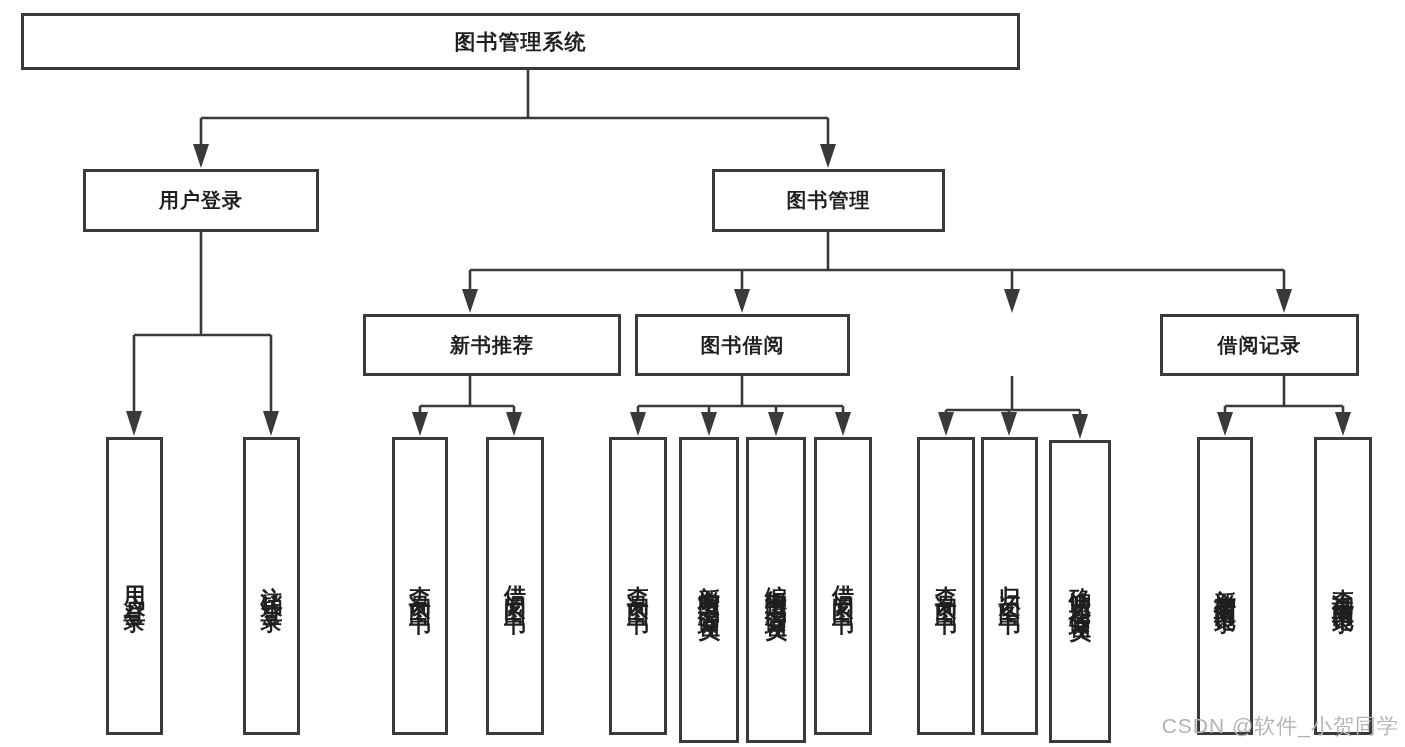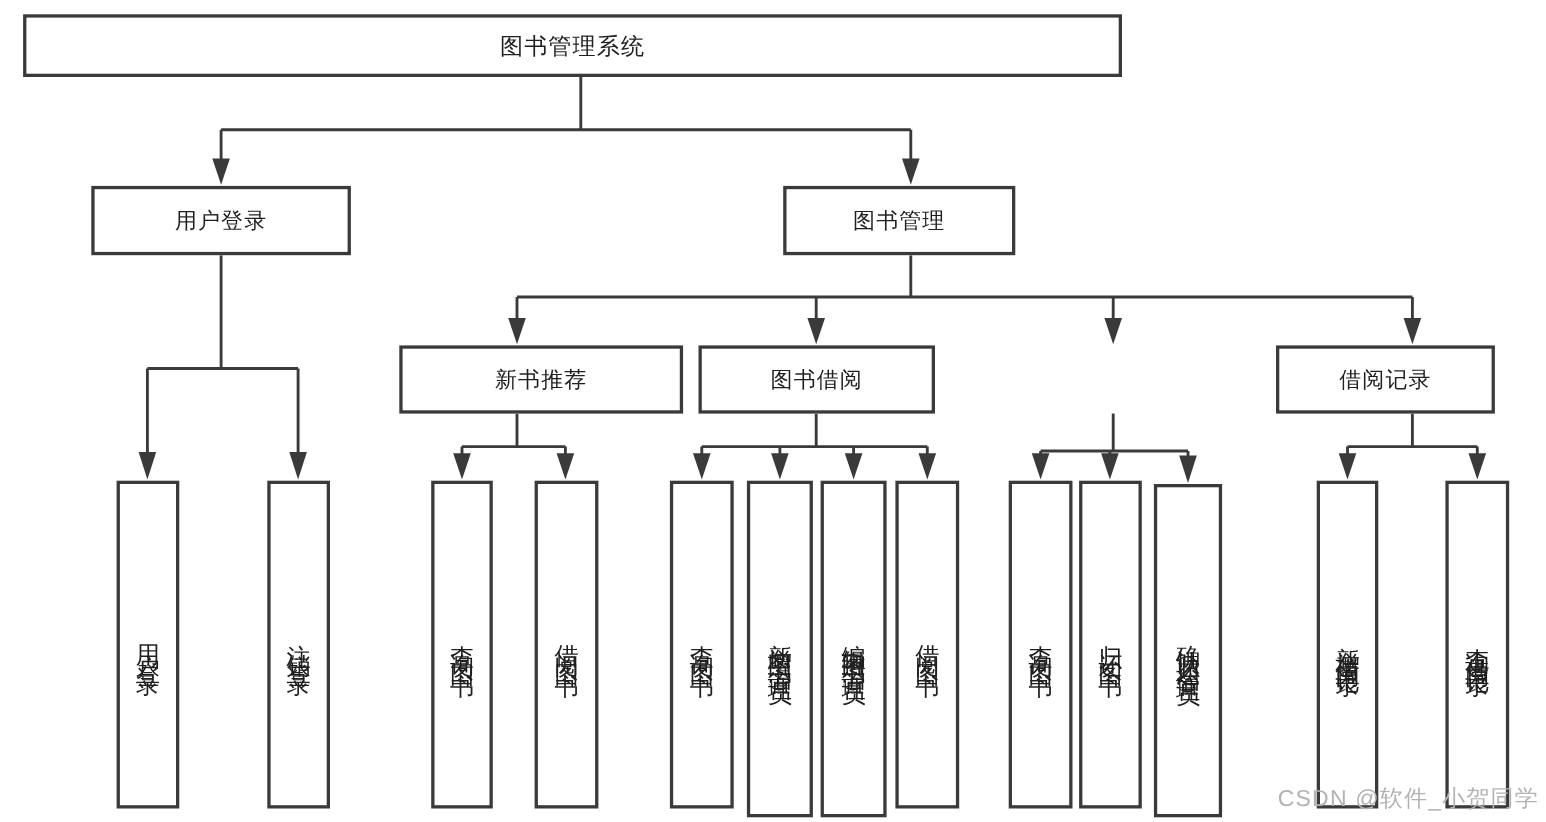--- a/index.html
+++ b/index.html
@@ -20,20 +20,21 @@
   .node {
     position: absolute;
     box-sizing: border-box;
     border: 3px solid #3a3a3a;
     background: #ffffff;
     color: #1f1f1f;
     display: flex;
     align-items: center;
     justify-content: center;
     text-align: center;
+    font-weight: bold;
   }
   .h-node {
     font-size: 20px;
     font-family: "Liberation Sans", sans-serif;
     letter-spacing: 1px;
   }
   .root-node { font-size: 21px; }
   .leaf {
     writing-mode: vertical-rl;
     text-orientation: mixed;
@@ -95,21 +96,21 @@
       <polygon points="1009,436 1001,412 1017,412"></polygon>
       <polygon points="1080,439 1072,414 1088,414"></polygon>
       <polygon points="1225,436 1217,412 1233,412"></polygon>
       <polygon points="1343,436 1335,412 1351,412"></polygon>
     </g>
   </svg>
 
   <div class="node h-node root-node" style="left:21px; top:13px; width:999px; height:57px;">图书管理系统</div>
 
   <div class="node h-node" style="left:83px; top:169px; width:236px; height:63px;">用户登录</div>
-  <div class="node h-node" style="left:712px; top:169px; width:211px; height:63px;">图书管理</div>
+  <div class="node h-node" style="left:712px; top:169px; width:233px; height:63px;">图书管理</div>
 
   <div class="node h-node" style="left:363px; top:314px; width:258px; height:62px;">新书推荐</div>
   <div class="node h-node" style="left:635px; top:314px; width:215px; height:62px;">图书借阅</div>
   <div class="node h-node" style="left:1160px; top:314px; width:199px; height:62px;">借阅记录</div>
 
   <div class="node leaf" style="left:106px; top:437px; width:57px; height:298px;">用户登录</div>
   <div class="node leaf" style="left:243px; top:437px; width:57px; height:298px;">注销登录</div>
 
   <div class="node leaf" style="left:392px; top:437px; width:56px; height:298px;">查询图书</div>
   <div class="node leaf" style="left:486px; top:437px; width:58px; height:298px;">借阅图书</div>

